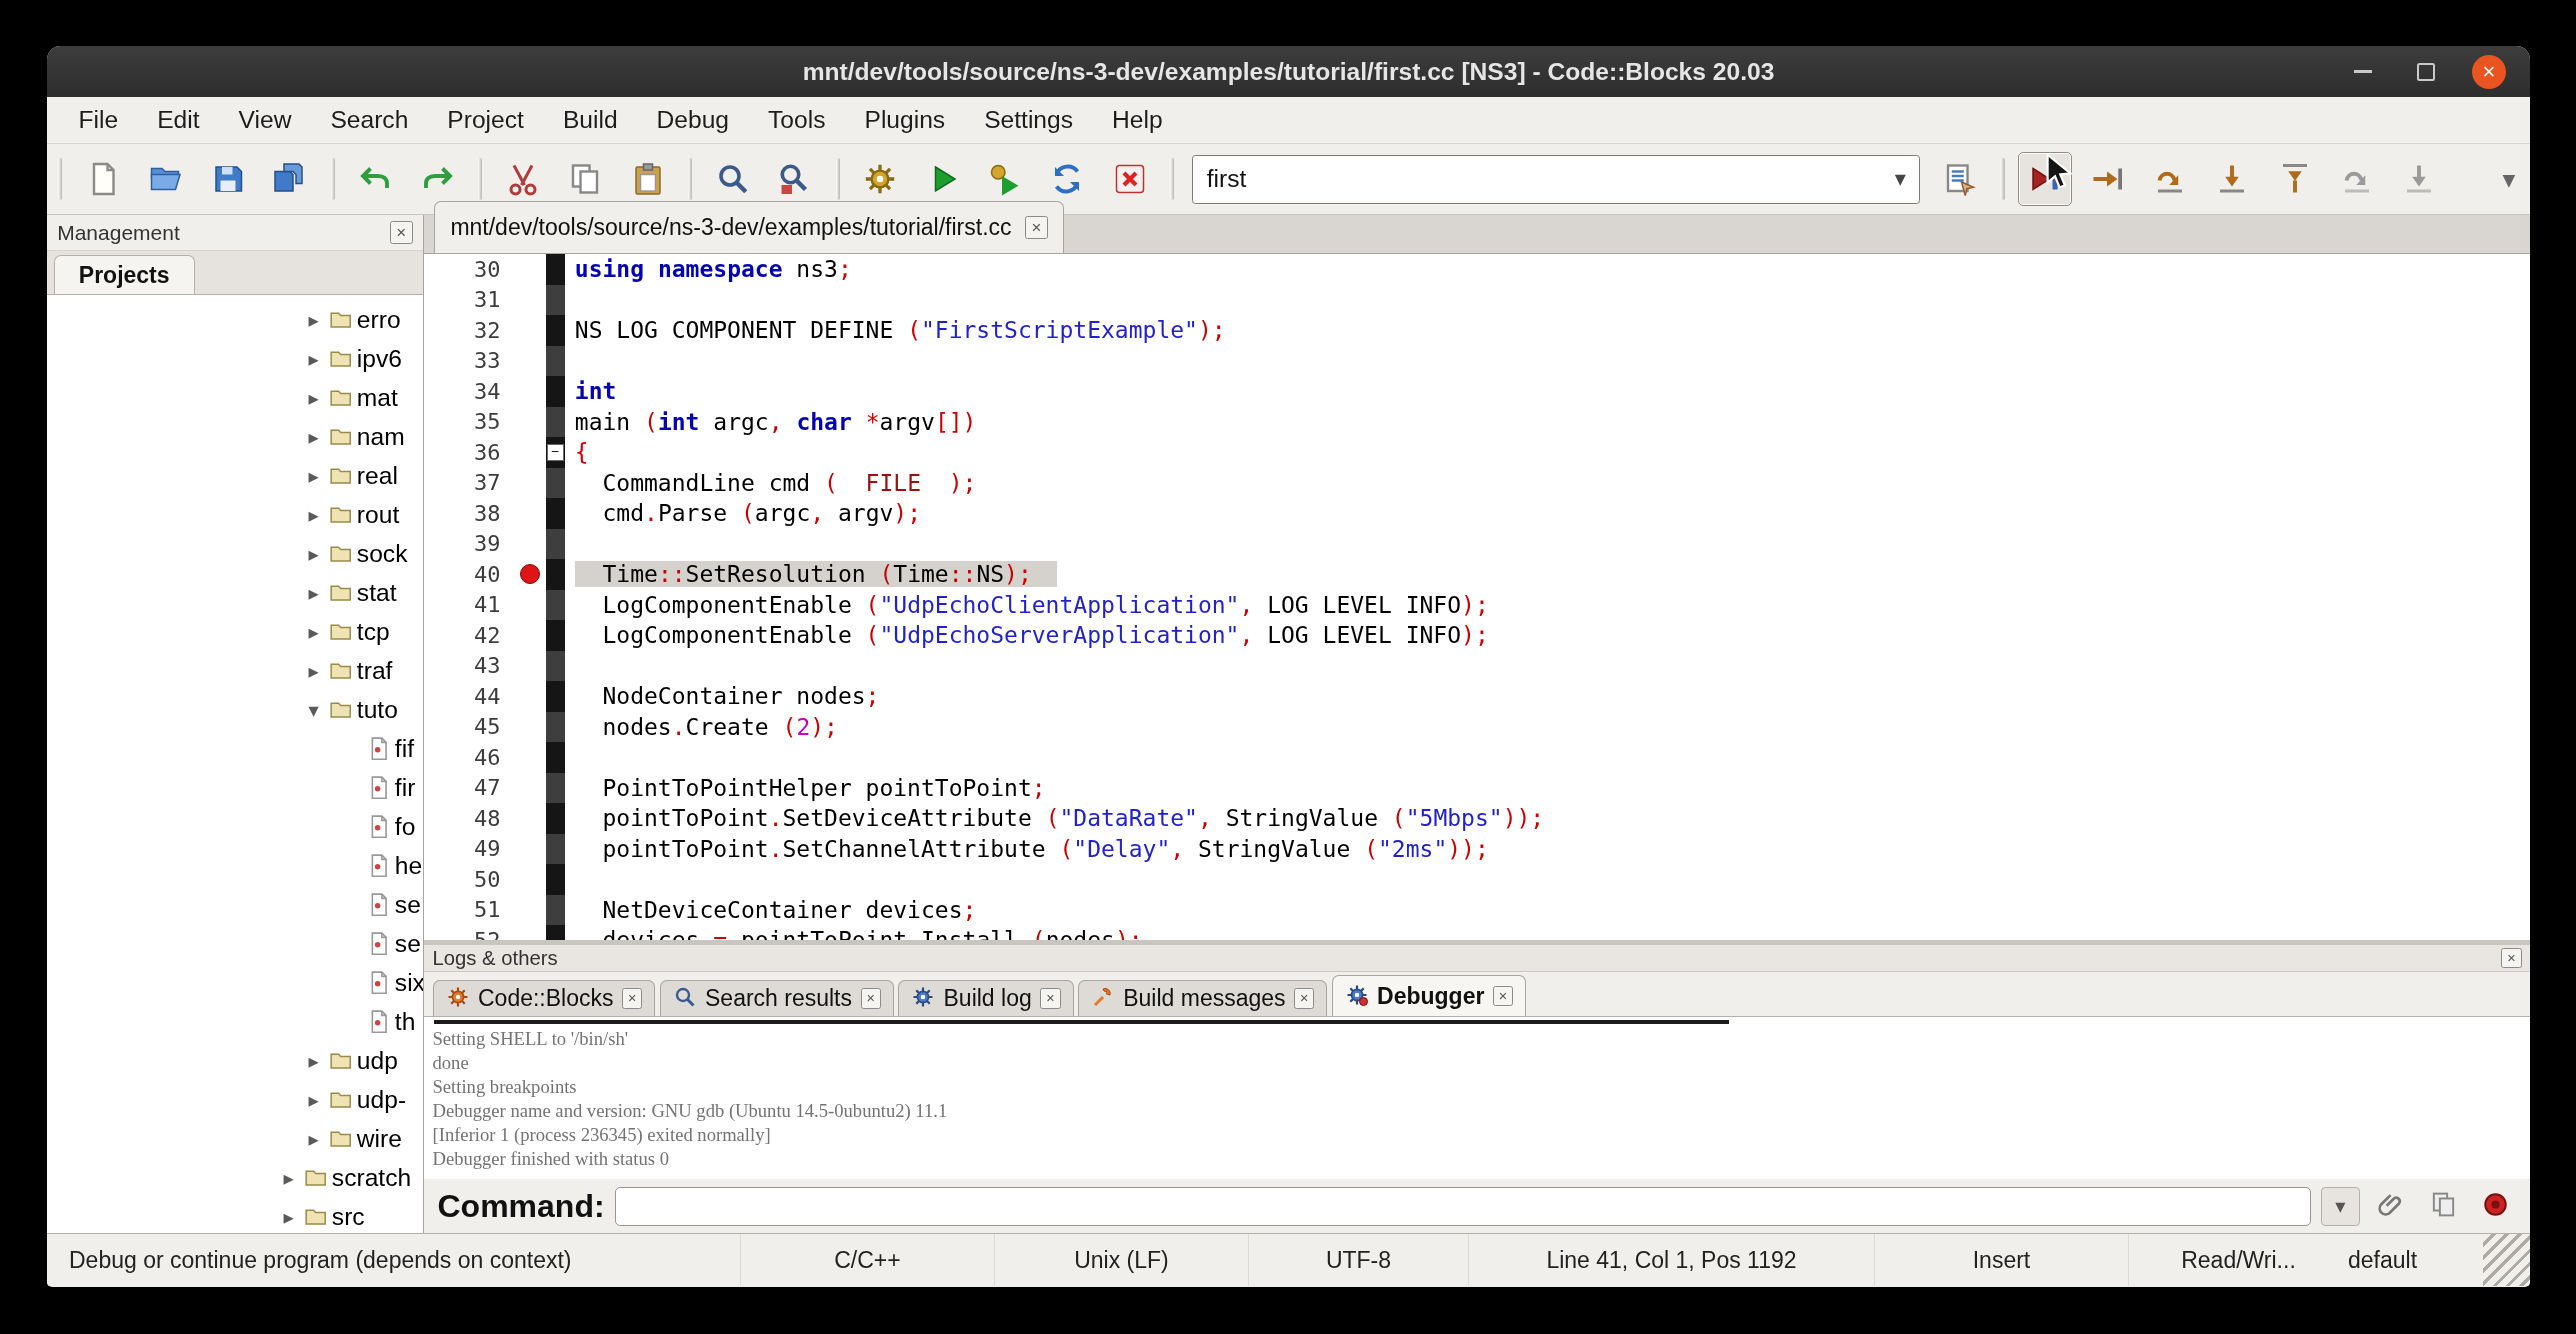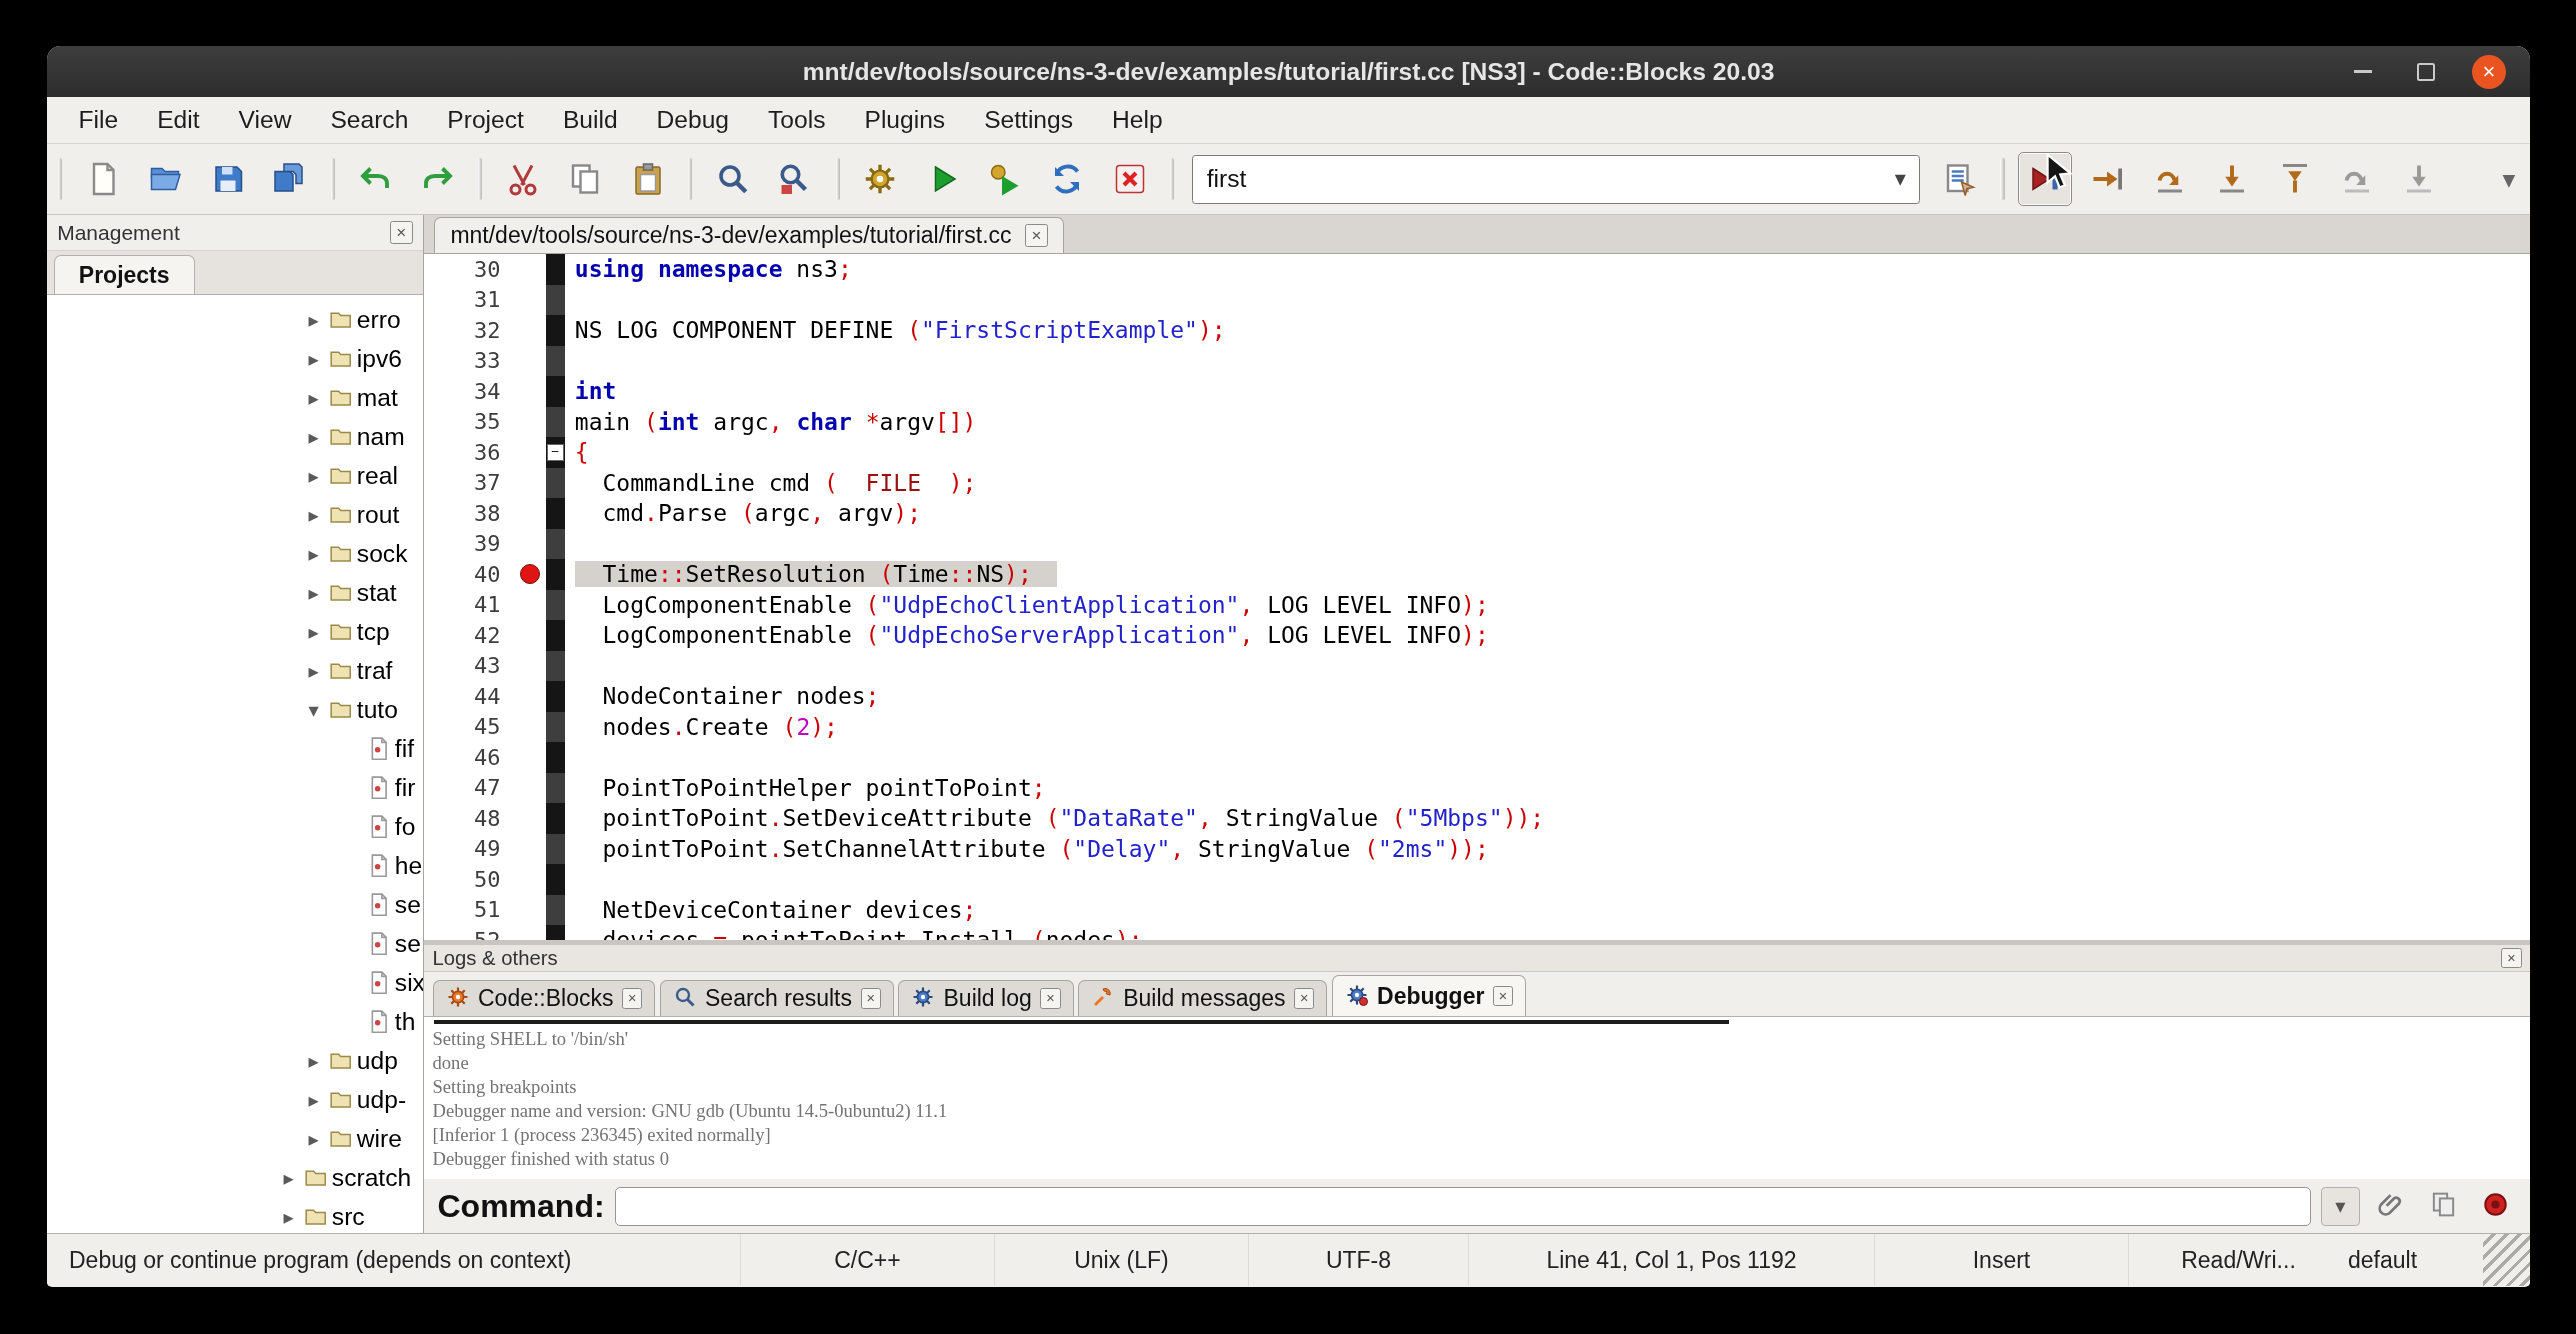--- a/index.html
+++ b/index.html
@@ -62,21 +62,21 @@
   .tree{flex:1;background:#fff;overflow:hidden;padding-top:5.1px;}
   .tree-row{height:39px;display:flex;align-items:center;white-space:nowrap;overflow:hidden;}
   .tree-chev{width:25.4px;flex:none;color:#5a5a5a;font-size:20.3px;text-align:center;}
   .tree-row .icon{flex:none;margin:0 3.4px 0 1.7px;display:flex;}
   .tree-label{font-size:24.6px;color:#000;}
 
   
   .ecol{flex:1;min-width:0;display:flex;flex-direction:column;}
   .etabbar{height:39px;flex:none;background:#d9d6d2;border-bottom:1.7px solid #a8a5a1;
            display:flex;align-items:flex-end;padding-left:10.2px;}
-  .etab{height:36px;display:flex;align-items:center;gap:13.5px;padding:0 15.2px;
+  .etab{height:52px;display:flex;align-items:center;gap:13.5px;padding:0 15.2px;
         background:#f1efec;border:1.7px solid #a8a5a1;border-bottom:none;border-radius:6.8px 6.8px 0 0;}
   .etab-label{font-size:23px;color:#111;}
   .ecode{height:686px;flex:none;background:#fff;overflow:hidden;
          font-family:"DejaVu Sans Mono", monospace;font-size:23px;}
   .code-line{height:30.5px;display:flex;align-items:center;}
   .ln{width:90px;flex:none;text-align:right;padding-right:13.5px;color:#3d3d3d;font-size:22px;}
   .bpm{width:32px;height:30.5px;flex:none;display:flex;align-items:center;justify-content:center;}
   .bp-dot{width:20.3px;height:20.3px;border-radius:50%;background:var(--c-breakpoint,#e01414);
           border:1.7px solid #7a0c0c;}
   .fm{width:18.6px;height:30.5px;flex:none;display:flex;align-items:center;justify-content:center;}

